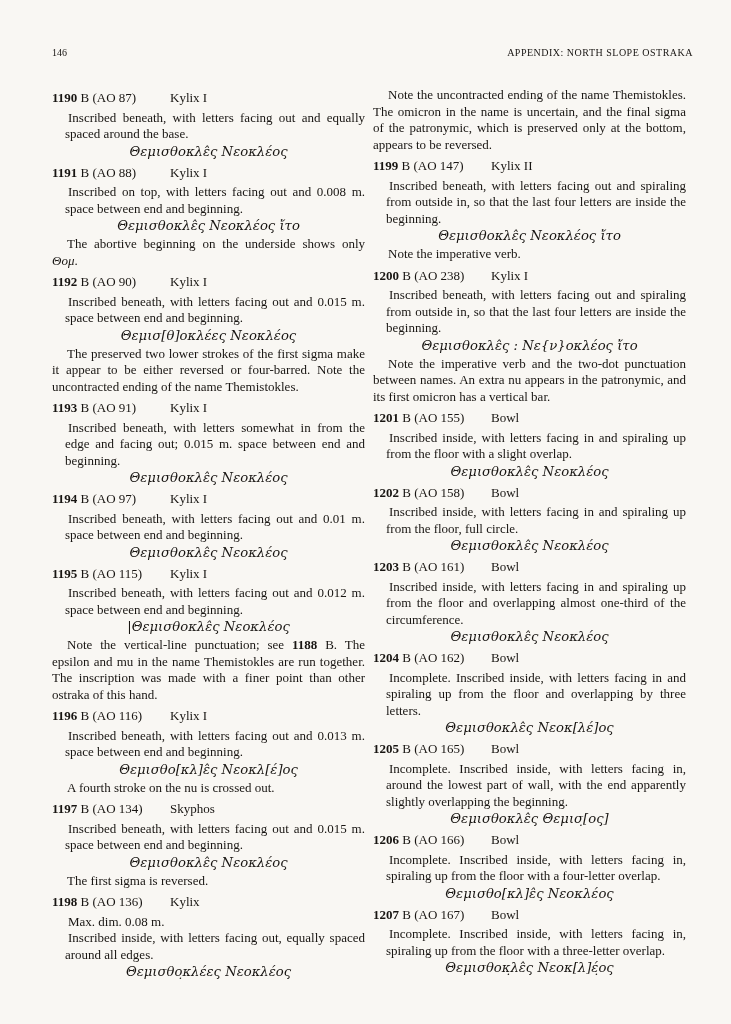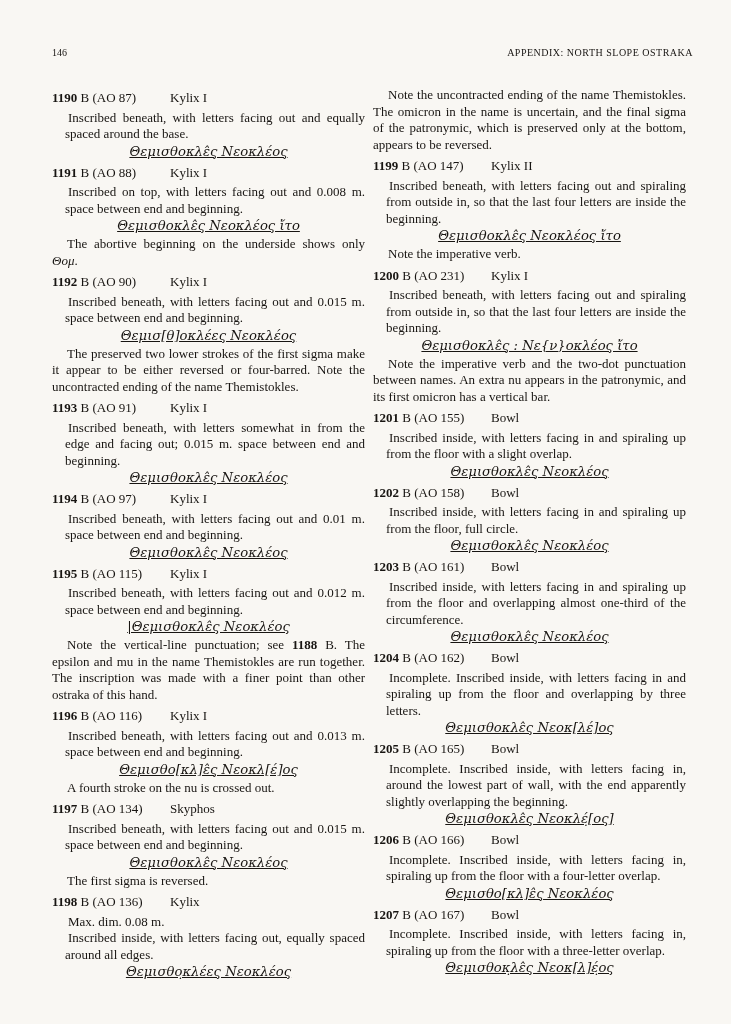--- a/index.html
+++ b/index.html
@@ -17,21 +17,21 @@
   .col{width:313px;font-size:13px;line-height:16.5px;text-align:justify;}
   .entry-head{position:relative;margin:5px 0 3px;text-align:left;white-space:nowrap;}
   .entry-head .num{font-weight:bold;}
   .entry-head .vtype{position:absolute;left:118px;}
   .col p{margin:0;}
   p.para{margin-left:13px;text-indent:3px;}
   p.note{margin-top:2px;text-indent:15px;}
   p.greek{
     text-align:center;text-indent:0;margin:0;
     font-family:"DejaVu Serif",serif;font-style:italic;
-    font-size:13.2px;line-height:17px;text-decoration:underline;
+    font-size:13.2px;line-height:17px;
   }
 </style>
 </head>
 <body>
 
 <div class="page">
   <div class="pagehead">
     <span class="pagenum">146</span>
     <span class="runhead">APPENDIX: NORTH SLOPE OSTRAKA</span>
   </div>
@@ -70,39 +70,39 @@
         <p class="para">Max. dim. 0.08 m.</p>
         <p class="para">Inscribed inside, with letters facing out, equally spaced around all edges.</p>
         <p class="greek">Θεμισθο̣κλέες Νεοκλέος</p>
       </div>
     <div class="col" id="col-right">
         <p class="note">Note the uncontracted ending of the name Themistokles. The omicron in the name is uncertain, and the final sigma of the patronymic, which is preserved only at the bottom, appears to be reversed.</p>
         <div class="entry-head"><span class="num">1199</span><span> B (AO 147)</span><span class="vtype">Kylix II</span></div>
         <p class="para">Inscribed beneath, with letters facing out and spiraling from outside in, so that the last four letters are inside the beginning.</p>
         <p class="greek">Θεμισθοκλε̂ς Νεοκλέος ἴτο</p>
         <p class="note">Note the imperative verb.</p>
-        <div class="entry-head"><span class="num">1200</span><span> B (AO 231)</span><span class="vtype">Kylix I</span></div>
+        <div class="entry-head"><span class="num">1200</span><span> B (AO 238)</span><span class="vtype">Kylix I</span></div>
         <p class="para">Inscribed beneath, with letters facing out and spiraling from outside in, so that the last four letters are inside the beginning.</p>
         <p class="greek">Θεμισθοκλε̂ς : Νε{ν}οκλέος ἴτο</p>
         <p class="note">Note the imperative verb and the two-dot punctuation between names. An extra nu appears in the patronymic, and its first omicron has a vertical bar.</p>
         <div class="entry-head"><span class="num">1201</span><span> B (AO 155)</span><span class="vtype">Bowl</span></div>
         <p class="para">Inscribed inside, with letters facing in and spiraling up from the floor with a slight overlap.</p>
         <p class="greek">Θεμισθοκλε̂ς Νεοκλέος</p>
         <div class="entry-head"><span class="num">1202</span><span> B (AO 158)</span><span class="vtype">Bowl</span></div>
         <p class="para">Inscribed inside, with letters facing in and spiraling up from the floor, full circle.</p>
         <p class="greek">Θεμισθοκλε̂ς Νεοκλέος</p>
         <div class="entry-head"><span class="num">1203</span><span> B (AO 161)</span><span class="vtype">Bowl</span></div>
         <p class="para">Inscribed inside, with letters facing in and spiraling up from the floor and overlapping almost one-third of the circumference.</p>
         <p class="greek">Θεμισθοκλε̂ς Νεοκλέος</p>
         <div class="entry-head"><span class="num">1204</span><span> B (AO 162)</span><span class="vtype">Bowl</span></div>
         <p class="para">Incomplete. Inscribed inside, with letters facing in and spiraling up from the floor and overlapping by three letters.</p>
         <p class="greek">Θεμισθοκλε̂ς Νεοκ[λέ]ος</p>
         <div class="entry-head"><span class="num">1205</span><span> B (AO 165)</span><span class="vtype">Bowl</span></div>
         <p class="para">Incomplete. Inscribed inside, with letters facing in, around the lowest part of wall, with the end apparently slightly overlapping the beginning.</p>
-        <p class="greek">Θεμισθοκλε̂ς Νεοκλέ̣[ος]</p>
+        <p class="greek">Θεμισθοκλε̂ς Θεμισ̣[ος]</p>
         <div class="entry-head"><span class="num">1206</span><span> B (AO 166)</span><span class="vtype">Bowl</span></div>
         <p class="para">Incomplete. Inscribed inside, with letters facing in, spiraling up from the floor with a four-letter overlap.</p>
         <p class="greek">Θεμισθο[κλ]ε̂ς Νεοκλέος</p>
         <div class="entry-head"><span class="num">1207</span><span> B (AO 167)</span><span class="vtype">Bowl</span></div>
         <p class="para">Incomplete. Inscribed inside, with letters facing in, spiraling up from the floor with a three-letter overlap.</p>
         <p class="greek">Θεμισθοκ̣λε̂ς Νεοκ[λ]έ̣ος</p>
       </div>
   </div>
 </div>
 

